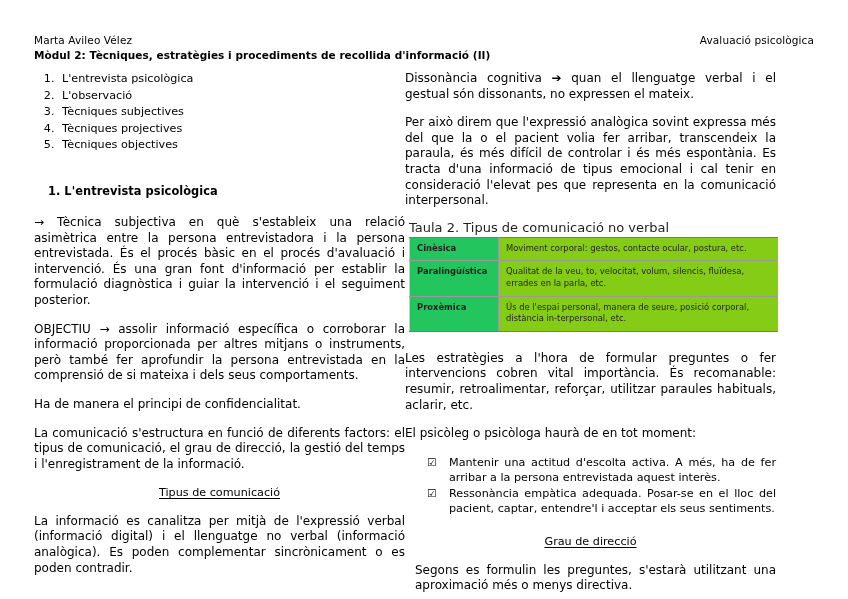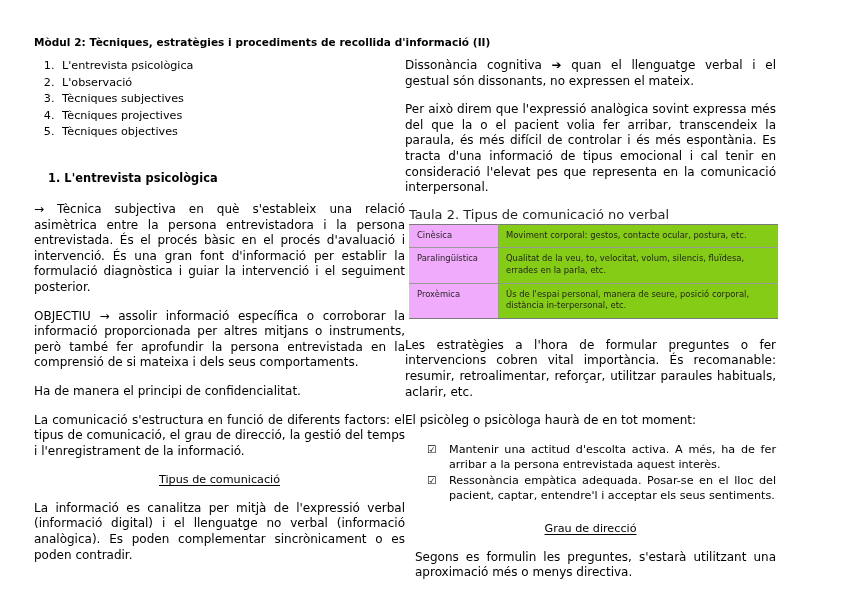--- a/index.html
+++ b/index.html
@@ -106,22 +106,22 @@
     color: #231f20;
     vertical-align: top;
     padding: 5px 7px 6px 7px;
     border-top: 1.1px solid #9a9a9a;
     border-bottom: 1.1px solid #9a9a9a;
   }
   table.tnv tr:first-child td { border-top: 1.4px solid #7a7a7a; }
   table.tnv tr:last-child td  { border-bottom: 1.4px solid #7a7a7a; }
   td.term {
     width: 74px;
-    background: #f0abfc;
-    font-weight: normal;
+    background: #22c55e;
+    font-weight: bold;
     border-right: 1.1px solid #9a9a9a;
     border-left: 1.1px solid #c9c9c9;
   }
   td.def {
     background: #84cc16;
   }
 
   
   ul.checklist {
     list-style: none;
@@ -142,20 +142,24 @@
     top: 0;
     font-size: 10.5px;
     line-height: 15.6px;
   }
 </style>
 </head>
 <body>
 
 <div class="page">
 
+  <div class="header-row">
+    <div>Marta Avileo Vélez</div>
+    <div>Avaluació psicològica</div>
+  </div>
 
   <div class="doc-title">Mòdul 2: Tècniques, estratègies i procediments de recollida d'informació (II)</div>
 
   <div class="columns">
 
     <div class="col">
 
       <ol class="toc">
         <li>L'entrevista psicològica</li>
         <li>L'observació</li>

